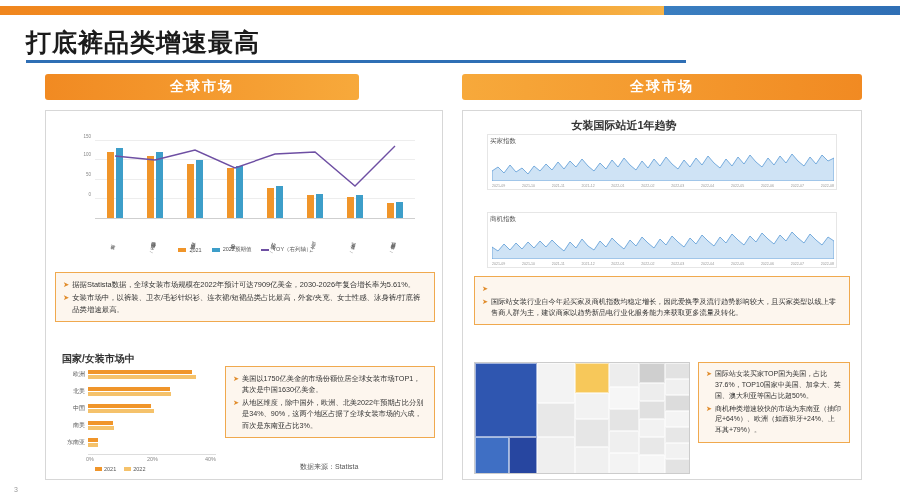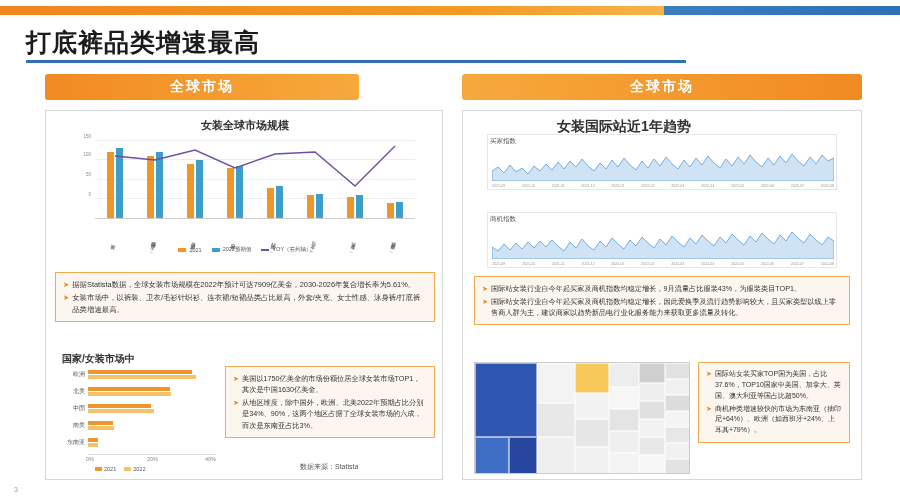--- a/index.html
+++ b/index.html
@@ -97,21 +97,21 @@
 
   
   .ichart { position:absolute; border:1px solid #e6e6e6; background:#fff; }
   .ic1 { left:487px; top:134px; width:350px; height:56px; }
   .ic2 { left:487px; top:212px; width:350px; height:56px; }
   .ic-label { position:absolute; left:2px; top:2px; font-size:6.5px; color:#555; }
   .spark { position:absolute; left:4px; top:12px; width:342px; height:34px; }
   .ic-xt { position:absolute; left:4px; bottom:1px; width:342px; display:flex; justify-content:space-between;
      font-size:3.6px; color:#999; }
   .right-chart-title { position:absolute; left:462px; top:118px; width:324px; text-align:center;
-     font-size:14px; font-weight:bold; color:#333; }
+     font-size:11px; font-weight:bold; color:#333; }
 
   .bx3 { left:474px; top:276px; width:376px; font-size:7.2px; }
 
   
   .treemap { position:absolute; left:474px; top:362px; width:216px; height:112px;
      border:1px solid #ccc; overflow:hidden; background:#2b3a8f; }
   .tm { position:absolute; box-sizing:border-box; border:1px solid rgba(255,255,255,.55); }
 
   .bx4 { left:698px; top:362px; width:152px; font-size:7px; }
 
@@ -128,21 +128,20 @@
 <div class="page-title">打底裤品类增速最高</div>
 <div class="title-underline"></div>
 
 <div class="pill left">全球市场</div>
 <div class="pill right">全球市场</div>
 
 <div class="panel left"></div>
 <div class="panel right"></div>
 
 <div class="lchart">
-  <div class="chart-title">女装全球市场规模</div>
 
   <div class="yticks">
     <div style="top:0px;">150</div>
     <div style="top:18px;">100</div>
     <div style="top:38px;">50</div>
     <div style="top:58px;">0</div>
   </div>
 
   <div class="plot">
     <div class="gridline" style="top:0px;"></div>
@@ -323,21 +322,20 @@
     <span>2022-05</span>
     <span>2022-06</span>
     <span>2022-07</span>
     <span>2022-08</span>
   </div>
 </div>
 
 <div class="bulletbox bx3">
   <div class="bl">
       <span class="mk">➤</span>
-      <span>国际站女装行业自今年起买家及商机指数均稳定增长，9月流量占比服装43%，为服装类目TOP1。</span>
     </div>
   <div class="bl">
       <span class="mk">➤</span>
       <span>国际站女装行业自今年起买家及商机指数均稳定增长，因此爱换季及流行趋势影响较大，且买家类型以线上零售商人群为主，建议商家以趋势新品电行业化服务能力来获取更多流量及转化。</span>
     </div>
 </div>
 
 <div class="treemap">
   <div class="tm" style="left:0;top:0;width:62px;height:74px;background:#2f56b0;"></div>
   <div class="tm" style="left:0;top:74px;width:34px;height:38px;background:#3f6fc4;"></div>

